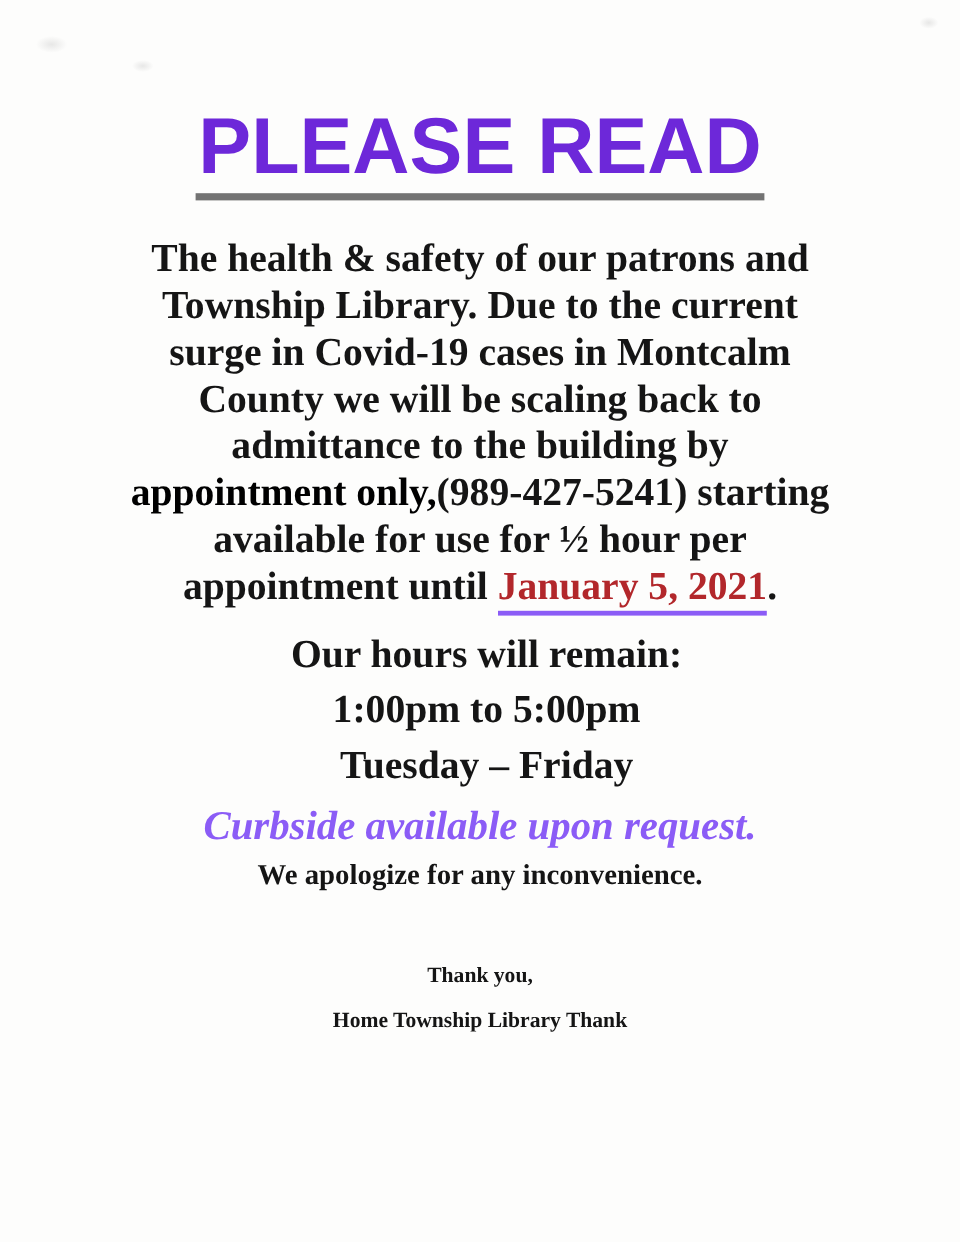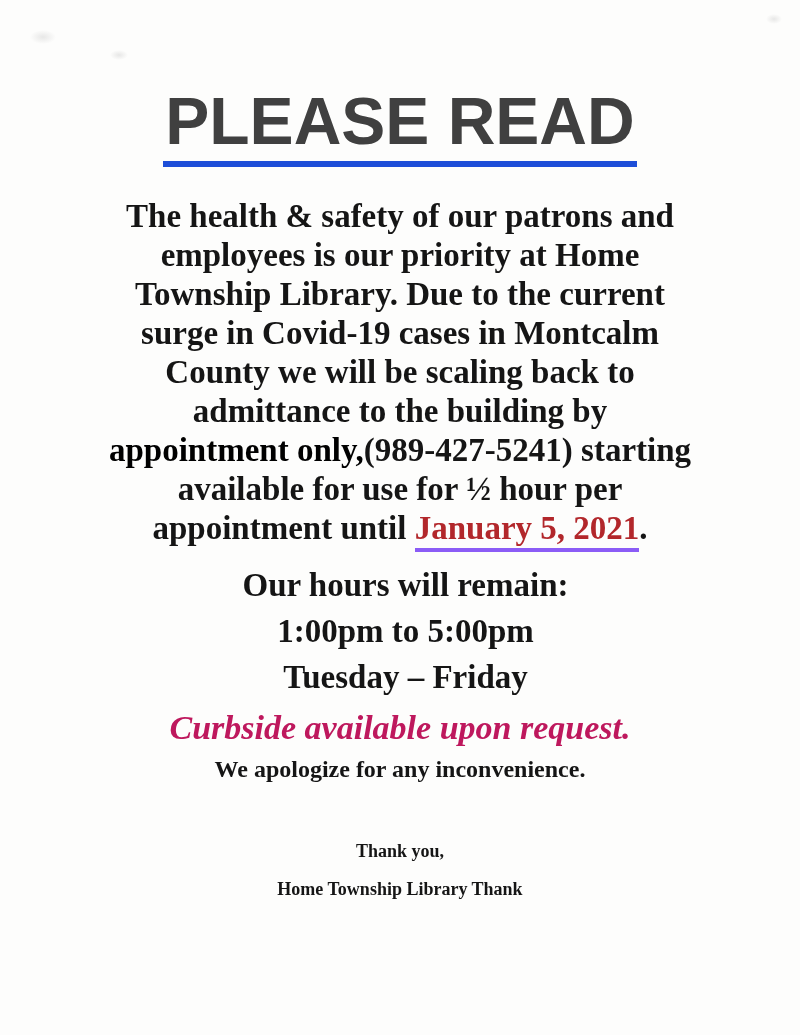--- a/index.html
+++ b/index.html
@@ -38,35 +38,35 @@
   .title-wrap {
     margin-bottom: 30px;
   }
   .title {
     display: inline-block;
     font-family: "Liberation Sans", "DejaVu Sans", sans-serif;
     font-weight: 700;
     font-size: 66px;
     line-height: 1;
     letter-spacing: 0px;
-    color: #404040;
-    border-bottom: 6px solid #1d4ed8;
+    color: #6d28d9;
+    border-bottom: 6px solid #737373;
     padding: 0 2px 7px 2px;
   }
 
   .paragraph {
     font-weight: 700;
     font-size: 33px;
     line-height: 39px;
   }
   .line { white-space: pre-wrap; }
   .seg { white-space: pre-wrap; }
 
   .red { color: #000000; }
-  .blue { color: #be185d; }
+  .blue { color: #8b5cf6; }
 
   .red-underlined {
     color: #b2272b;
     display: inline-block;
     line-height: 1;
     border-bottom: 4px solid #8b5cf6;
     padding-bottom: 3px;
   }
 
   .hours {
@@ -108,21 +108,20 @@
   <div class="scan-artifact artifact-3"></div>
 
   <div class="content">
 
     <div class="title-wrap">
       <h1 class="title">PLEASE READ</h1>
     </div>
 
     <div class="paragraph">
       <div class="line">The health &amp; safety of our patrons and</div>
-      <div class="line">employees is our priority at Home</div>
       <div class="line">Township Library. Due to the current</div>
       <div class="line">surge in Covid-19 cases in Montcalm</div>
       <div class="line">County we will be scaling back to</div>
       <div class="line">admittance to the building by</div>
       <div class="line"><span class="seg red">appointment only,</span><span class="seg">(989-427-5241) starting</span></div>
       <div class="line">available for use for ½ hour per</div>
       <div class="line"><span class="seg">appointment until </span><span class="seg red-underlined">January 5, 2021</span><span class="seg">.</span></div>
     </div>
 
     <div class="hours">

